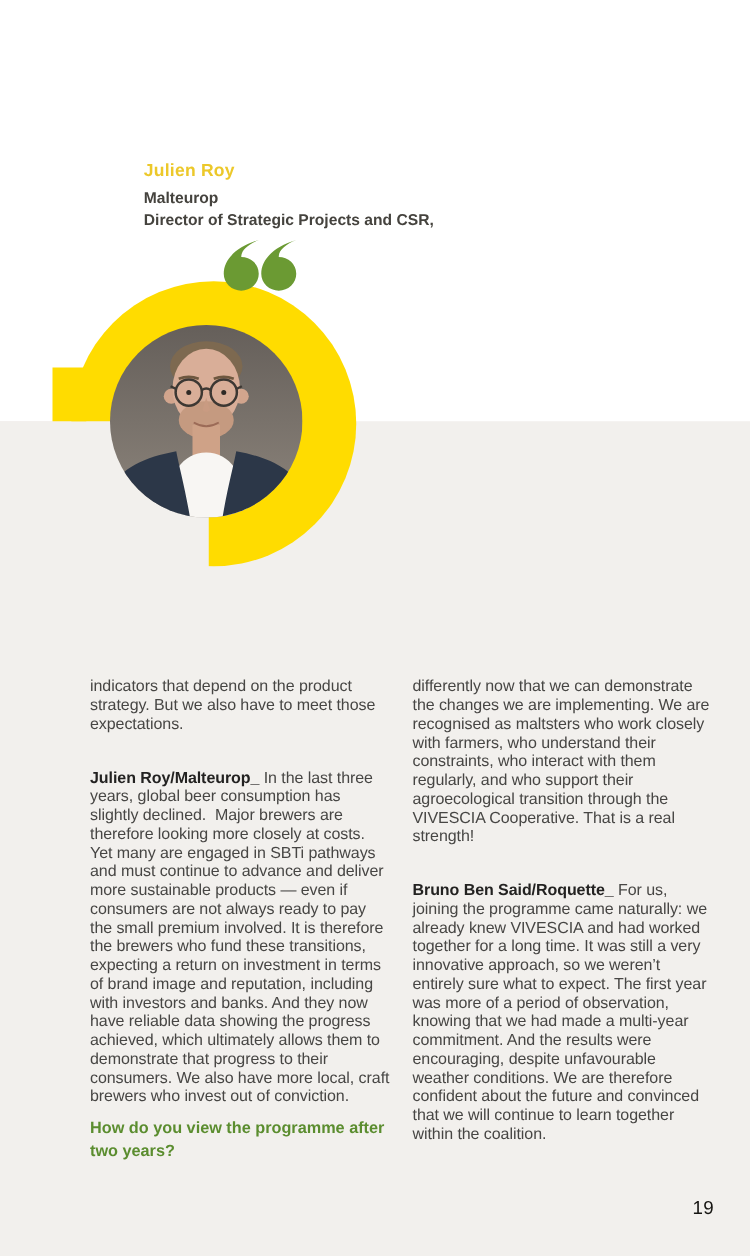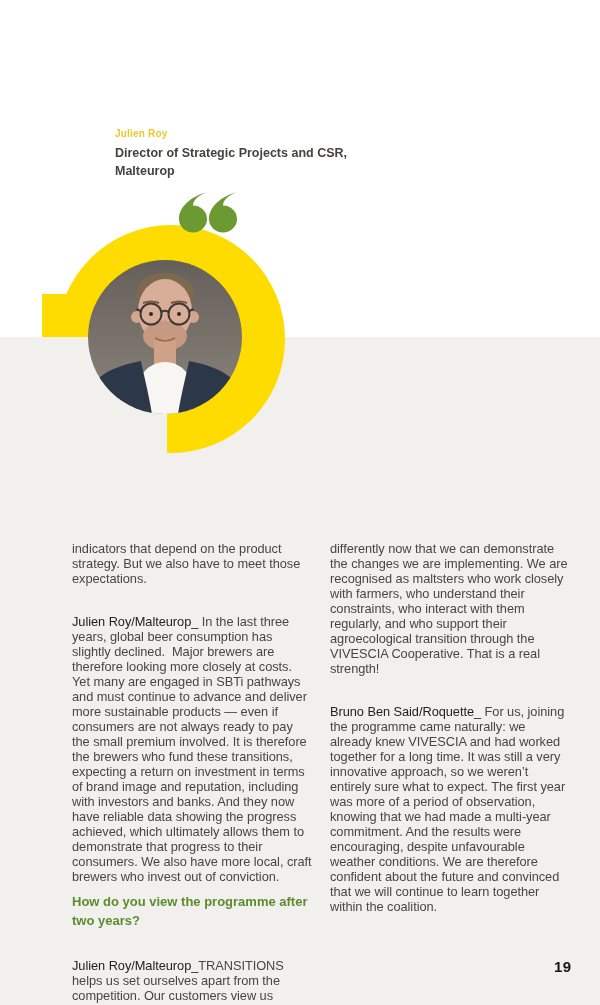--- a/index.html
+++ b/index.html
@@ -5,28 +5,28 @@
   :root{
     --yellow:#FFDC00; --name-yellow:#ECC82A; --green:#6B9A33; --q-green:#5B8D2F;
     --body:#474644; --lead:#232221; --band:#F2F0ED; --subtitle:#45433E; --pagenum:#161512;
   }
   html,body{margin:0;padding:0;}
   body{font-family:"Liberation Sans","DejaVu Sans",sans-serif;background:#ffffff;}
   .page{position:relative;width:600px;height:1005px;background:#ffffff;overflow:hidden;}
   .lower-band{position:absolute;left:0;top:337px;width:600px;height:668px;background:var(--band);}
   .motif{position:absolute;left:0;top:185px;width:320px;height:275px;}
   .profile-header{position:absolute;left:115px;top:128px;width:340px;}
-  .profile-name{font-size:10px;font-weight:bold;color:var(--name-yellow);letter-spacing:.2px;margin:0 0 5px 0;}
+  .profile-name{font-size:14px;font-weight:bold;color:var(--name-yellow);letter-spacing:.2px;margin:0 0 5px 0;}
   .profile-role{font-size:12.5px;font-weight:bold;color:var(--subtitle);line-height:18px;}
   .columns{position:absolute;left:72px;top:513px;width:500px;display:grid;grid-template-columns:240px 240px;column-gap:18px;}
   .col p{margin:0 0 8px 0;white-space:pre-wrap;}
   .col p.body{font-size:12.8px;line-height:15px;color:var(--body);letter-spacing:-0.05px;margin-top:28px;}
-  .col p.body strong{color:var(--lead);font-weight:normal;}
+  .col p.body strong{color:var(--lead);font-weight:bold;}
   .col p.question{font-size:13px;line-height:19px;font-weight:bold;color:var(--q-green);margin:6px 0 1px 0;}
-  .page-number{position:absolute;left:554px;top:958px;font-size:15px;font-weight:bold;color:var(--pagenum);letter-spacing:.3px;}
+  .page-number{position:absolute;left:554px;top:958px;font-size:15px;font-weight:normal;color:var(--pagenum);letter-spacing:.3px;}
 </style>
 </head>
 <body>
 
 <div class="page">
 
   <div class="lower-band"></div>
 
   <svg class="motif" viewBox="0 185 320 275" width="320" height="275" xmlns="http://www.w3.org/2000/svg">
     <defs>
@@ -89,31 +89,30 @@
 
     <g fill="#6B9A33">
       <path transform="translate(179,192)" d="M28,0 C11,5 0,15 0,27 a14,13.5 0 1 0 14,-13.5 c0,-5.5 5.5,-10 14,-13.5 Z"></path>
       <path transform="translate(209,192)" d="M28,0 C11,5 0,15 0,27 a14,13.5 0 1 0 14,-13.5 c0,-5.5 5.5,-10 14,-13.5 Z"></path>
     </g>
   </svg>
 
   <div class="profile-header">
     <div class="profile-name">Julien Roy</div>
     <div class="profile-role">
+      <div>Malteurop</div>
       <div>Director of Strategic Projects and CSR,</div>
-      <div>Malteurop</div>
     </div>
   </div>
 
   <div class="columns">
     <div class="col" id="col-left">
         <p class="body">indicators that depend on the product strategy. But we also have to meet those expectations.</p>
         <p class="body"><strong>Julien Roy/Malteurop_</strong> In the last three years, global beer consumption has slightly declined.  Major brewers are therefore looking more closely at costs. Yet many are engaged in SBTi pathways and must continue to advance and deliver more sustainable products — even if consumers are not always ready to pay the small premium involved. It is therefore the brewers who fund these transitions, expecting a return on investment in terms of brand image and reputation, including with investors and banks. And they now have reliable data showing the progress achieved, which ultimately allows them to demonstrate that progress to their consumers. We also have more local, craft brewers who invest out of conviction.</p>
         <p class="question">How do you view the programme after two years?</p>
-        <p class="body"><strong>Julien Roy/Malteurop_</strong>TRANSITIONS helps us set ourselves apart from the competition. Our customers view us</p>
       </div>
     <div class="col" id="col-right">
         <p class="body">differently now that we can demonstrate the changes we are implementing. We are recognised as maltsters who work closely with farmers, who understand their constraints, who interact with them regularly, and who support their agroecological transition through the VIVESCIA Cooperative. That is a real strength!</p>
         <p class="body"><strong>Bruno Ben Said/Roquette_</strong> For us, joining the programme came naturally: we already knew VIVESCIA and had worked together for a long time. It was still a very innovative approach, so we weren’t entirely sure what to expect. The first year was more of a period of observation, knowing that we had made a multi-year commitment. And the results were encouraging, despite unfavourable weather conditions. We are therefore confident about the future and convinced that we will continue to learn together within the coalition.</p>
       </div>
   </div>
 
   <div class="page-number">19</div>
 </div>
 

